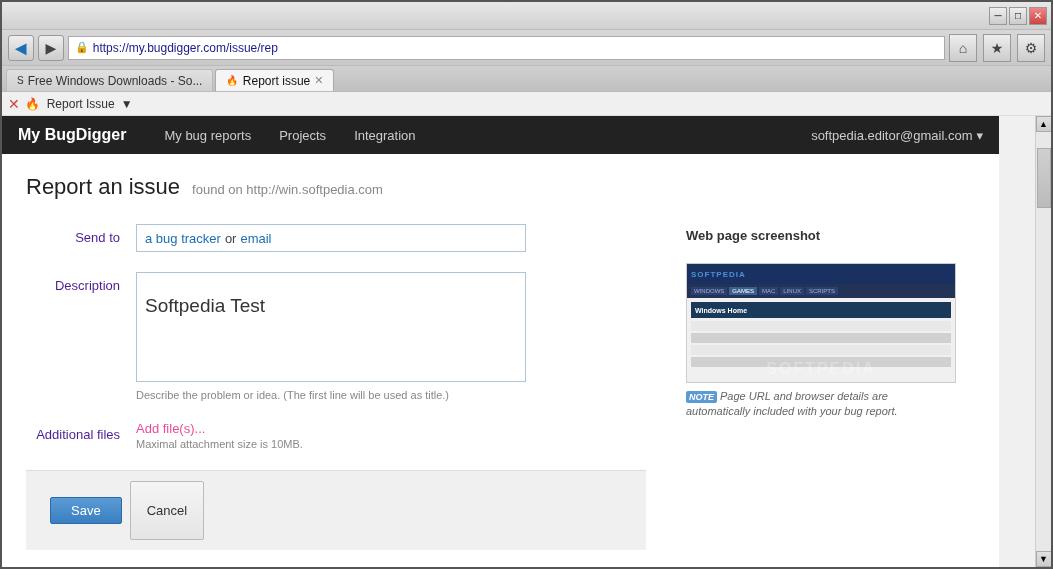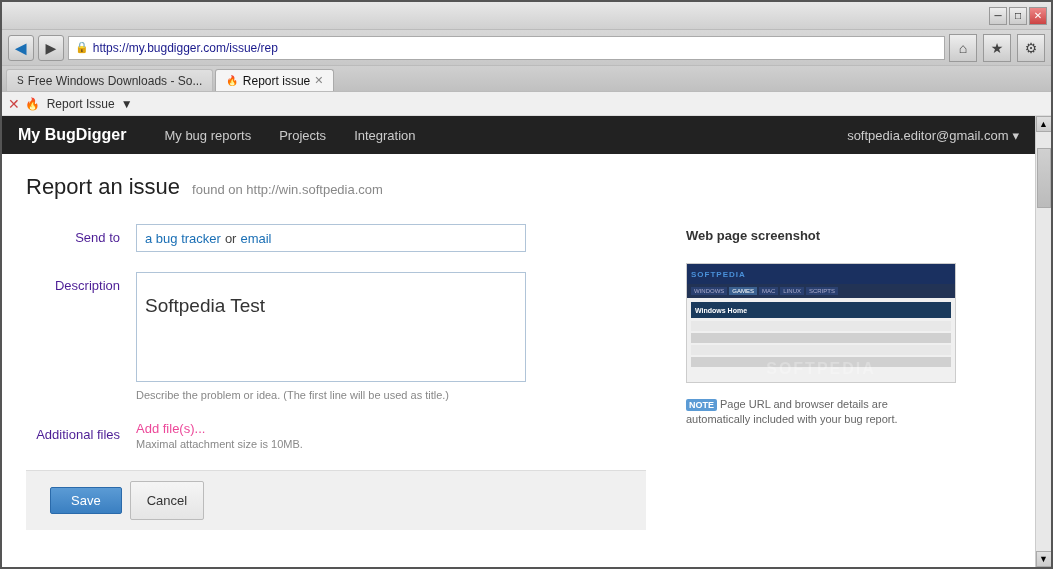--- a/index.html
+++ b/index.html
@@ -152,20 +152,21 @@
       cursor: pointer;
       font-size: 14px;
       color: #444;
     }
 
     
     .page-area {
       flex: 1;
       display: flex;
       overflow: hidden;
+      gap: 36px;
     }
     .page-content {
       flex: 1;
       overflow-y: auto;
       background: white;
     }
     .scrollbar-track {
       width: 16px;
       background: #e8e8e8;
       border-left: 1px solid #ccc;
@@ -404,23 +405,24 @@
     .ss-row {
       height: 10px;
       background: #e8e8e8;
       width: 100%;
     }
     .ss-row.dark { background: #d0d0d0; }
 
     .screenshot-note {
       font-size: 11px;
       color: #666;
-      margin-top: 14px;
+      margin-top: 6px;
       max-width: 260px;
       line-height: 1.4;
+      font-style: italic;
     }
     .note-badge {
       background: #5b9bd5;
       color: white;
       font-size: 9px;
       font-weight: bold;
       padding: 1px 3px;
       border-radius: 2px;
       margin-right: 3px;
     }
@@ -452,21 +454,21 @@
       border: 1px solid #2a6aaa;
       padding: 5px 20px;
       font-size: 13px;
       cursor: pointer;
       border-radius: 2px;
     }
     .btn-cancel {
       background: linear-gradient(to bottom, #f5f5f5, #e5e5e5);
       color: #333;
       border: 1px solid #bbb;
-      padding: 11px 16px;
+      padding: 21px 16px;
       font-size: 13px;
       cursor: pointer;
       border-radius: 2px;
     }
   </style>
 </head>
 <body>
 
 <div class="browser-window">
 

